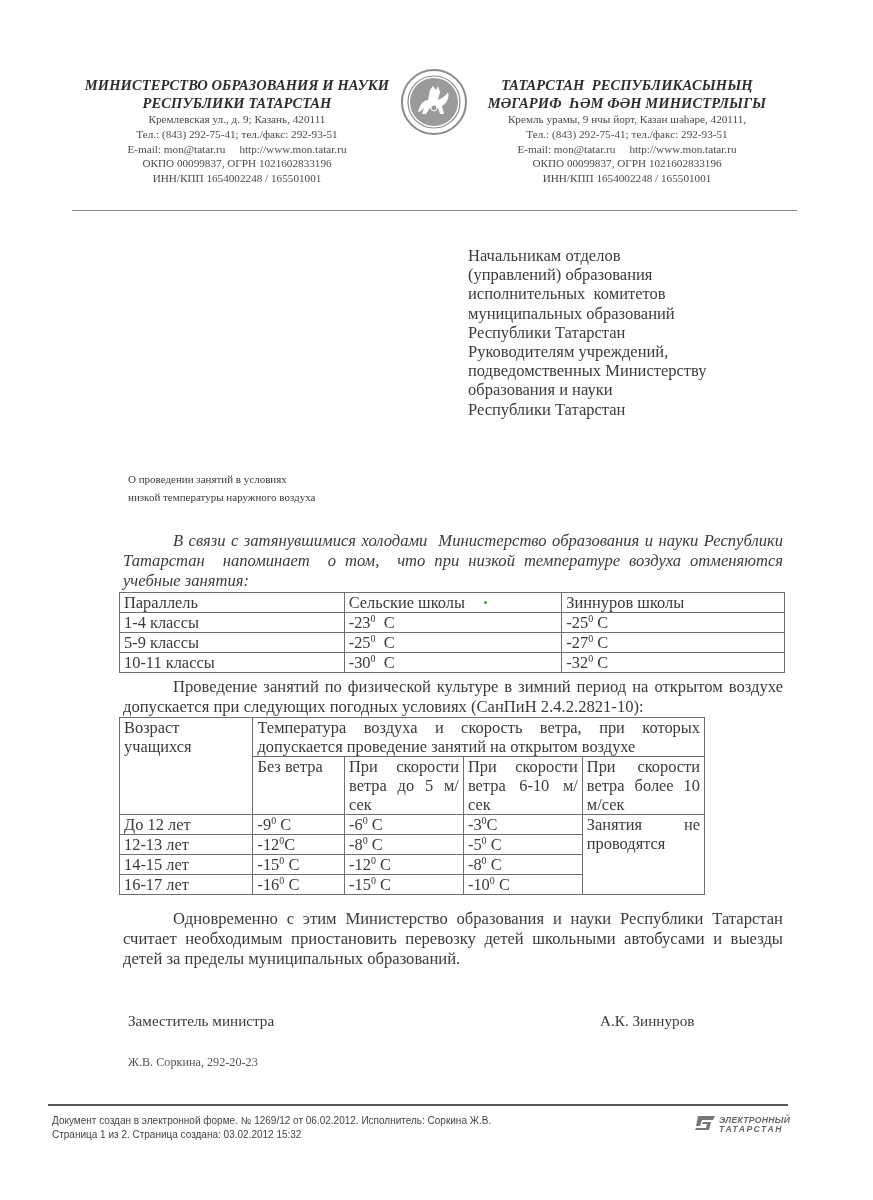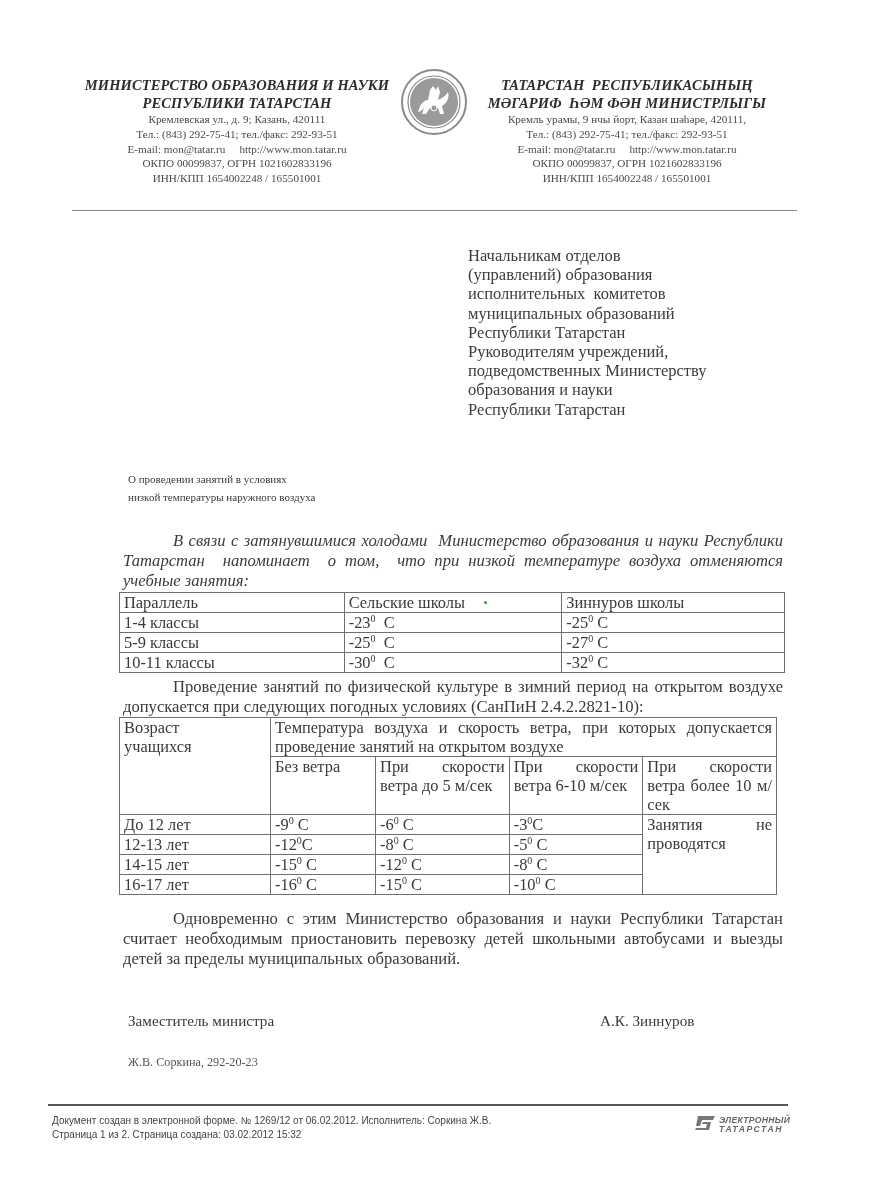--- a/index.html
+++ b/index.html
@@ -32,21 +32,21 @@
   .p3 { top: 909px; }
 
   
   table.doc { position: absolute; border-collapse: collapse; font-size: 16.4px; color: #3a3a3a; }
   table.doc td { border: 1px solid #6f6f6f; padding: 0 4px; vertical-align: top; line-height: 19px; }
   sup { font-size: 10px; vertical-align: 6px; line-height: 0; }
 
   .t1 { left: 119px; top: 592px; width: 666px; }
   .t1 td { height: 19px; }
 
-  .t2 { left: 119px; top: 717px; width: 658px; }
+  .t2 { left: 119px; top: 717px; width: 586px; }
   .t2 td.just-cell { text-align: justify; }
 
   
   .sig-title { position: absolute; left: 128px; top: 1012px; font-size: 15.2px; color: #3a3a3a; }
   .sig-name { position: absolute; left: 600px; top: 1012px; font-size: 15.2px; color: #3a3a3a; }
   .executor { position: absolute; left: 128px; top: 1055px; font-size: 12.2px; color: #555; }
 
   
   .footer-rule { position: absolute; left: 48px; top: 1104px; width: 740px; height: 2px; background: #555; }
   .footer-text { position: absolute; left: 52px; top: 1114px; font-family: "Liberation Sans", sans-serif; font-size: 10px; line-height: 14px; color: #444; }

